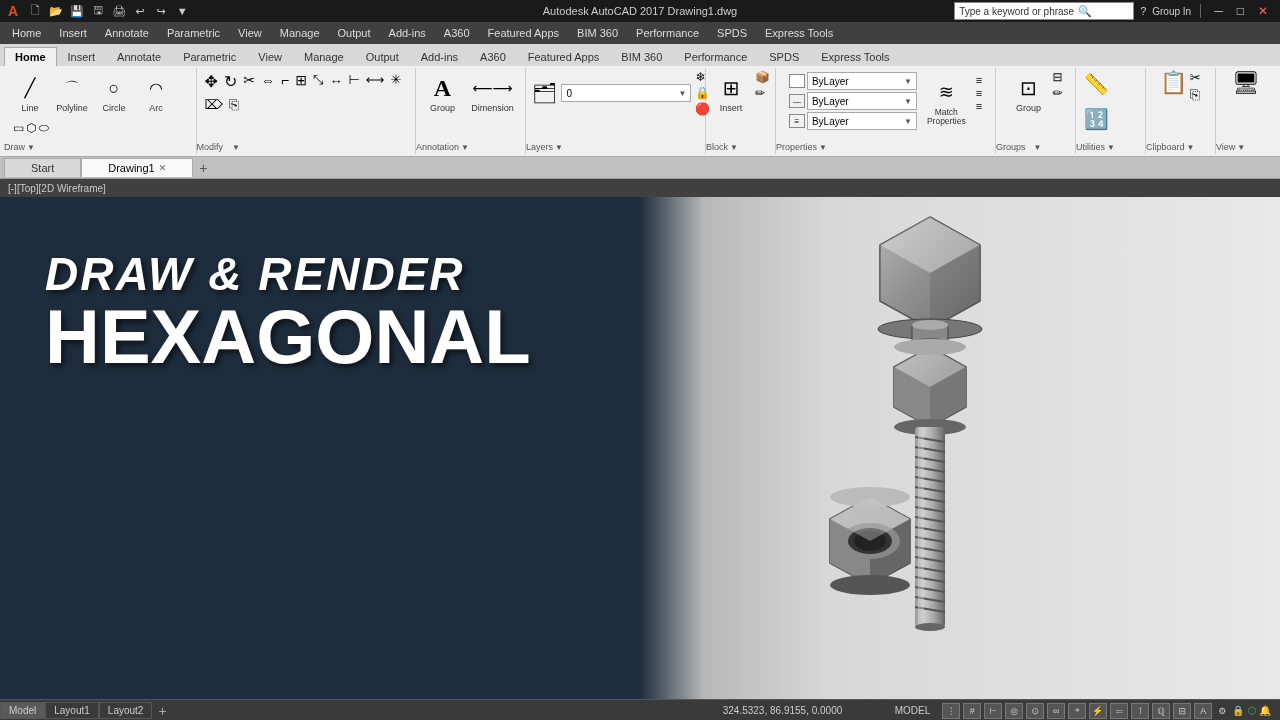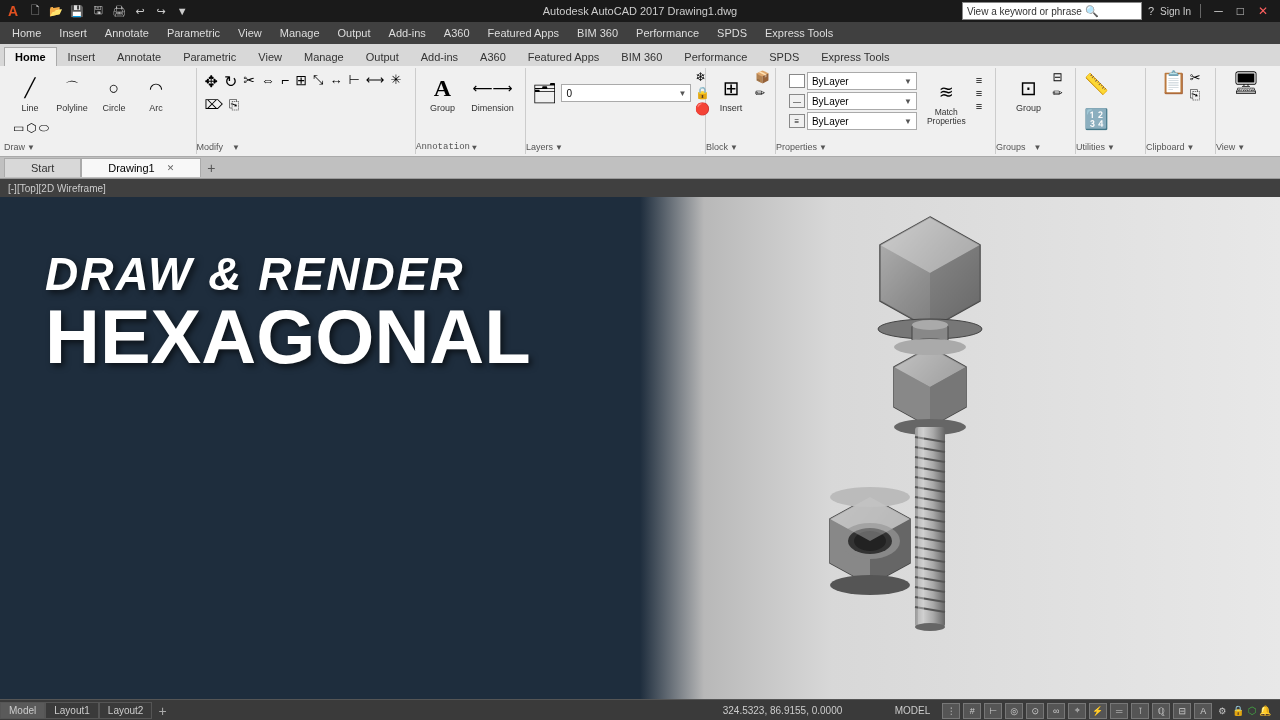--- a/index.html
+++ b/index.html
@@ -92,25 +92,25 @@
       <span class="qa-btn">🖫</span>
       <span class="qa-btn">🖨</span>
       <span class="qa-btn">↩</span>
       <span class="qa-btn">↪</span>
       <span class="qa-btn">▼</span>
     </div>
   </div>
   <div id="titlebar-center">Autodesk AutoCAD 2017  Drawing1.dwg</div>
   <div id="titlebar-right">
     <div id="searchbar" style="display:flex;align-items:center;gap:4px;background:white;border:1px solid #888;width:180px;height:18px;padding:0 4px;">
-      <span style="font-size:10px;color:#333;">View a keyword or phrase</span>
+      <span style="font-size:10px;color:#333;">Type a keyword or phrase</span>
       <span style="color:#888;font-size:11px;">🔍</span>
     </div>
     <span style="color:#ccc;font-size:11px;cursor:pointer;">?</span>
-    <span style="color:#ccc;font-size:10px;cursor:pointer;">Sign In</span>
+    <span style="color:#ccc;font-size:10px;cursor:pointer;">Group In</span>
     <div class="splitter"></div>
     <span class="title-btn">─</span>
     <span class="title-btn">□</span>
     <span class="title-btn" style="color:#ff6060;">✕</span>
   </div>
 </div>
 
 <div id="menubar">
   <span class="menu-item">Home</span>
   <span class="menu-item">Insert</span>
@@ -205,21 +205,21 @@
       <div class="ribbon-group-content" style="gap:4px;">
         <div class="ribbon-btn" style="min-width:38px;">
           <div class="icon" style="font-size:24px;font-weight:bold;font-family:serif;">A</div>
           <span class="btn-label">Group</span>
         </div>
         <div class="ribbon-btn" style="min-width:52px;">
           <div class="icon" style="font-size:14px;">⟵⟶</div>
           <span class="btn-label">Dimension</span>
         </div>
       </div>
-      <span class="ribbon-group-label" style="display:flex;align-items:center;gap:2px;font-family:Liberation Mono, monospace;">
+      <span class="ribbon-group-label" style="display:flex;align-items:center;gap:2px;">
         Annotation <span class="chevron">▼</span>
       </span>
     </div>
 
     <div class="ribbon-group" style="min-width:180px;">
       <div class="ribbon-group-content" style="flex-direction:column;gap:2px;padding-bottom:14px;width:100%;">
         <div style="display:flex;align-items:center;gap:4px;">
           <span style="font-size:20px;cursor:pointer;">🗂</span>
           <div style="display:flex;flex-direction:column;gap:2px;">
             <div class="layer-dropdown">
@@ -350,21 +350,21 @@
         <span>View</span> 
           <span class="chevron">▼</span>
       </span>
     </div>
 
   </div>
 </div>
 
 <div id="doc-tabs">
   <div class="doc-tab">Start</div>
-  <div class="doc-tab active" style="display:flex;align-items:center;gap:12px;">
+  <div class="doc-tab active" style="display:flex;align-items:center;gap:4px;">
     <span>Drawing1</span>
     <span class="doc-tab-close">✕</span>
   </div>
   <span class="doc-tab-add">+</span>
 </div>
 
 <div id="viewport-label">
   <span>[-][Top][2D Wireframe]</span>
 </div>
 

